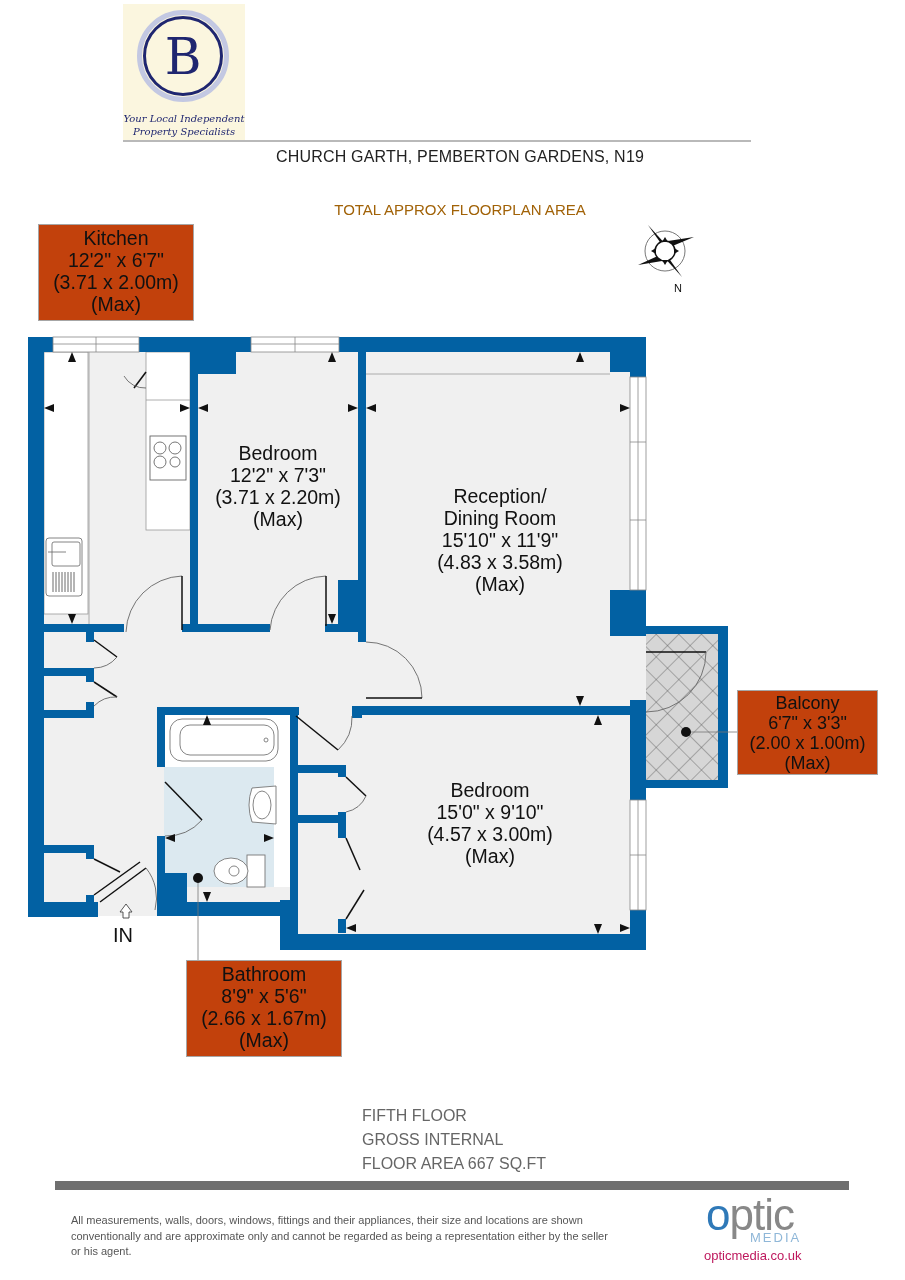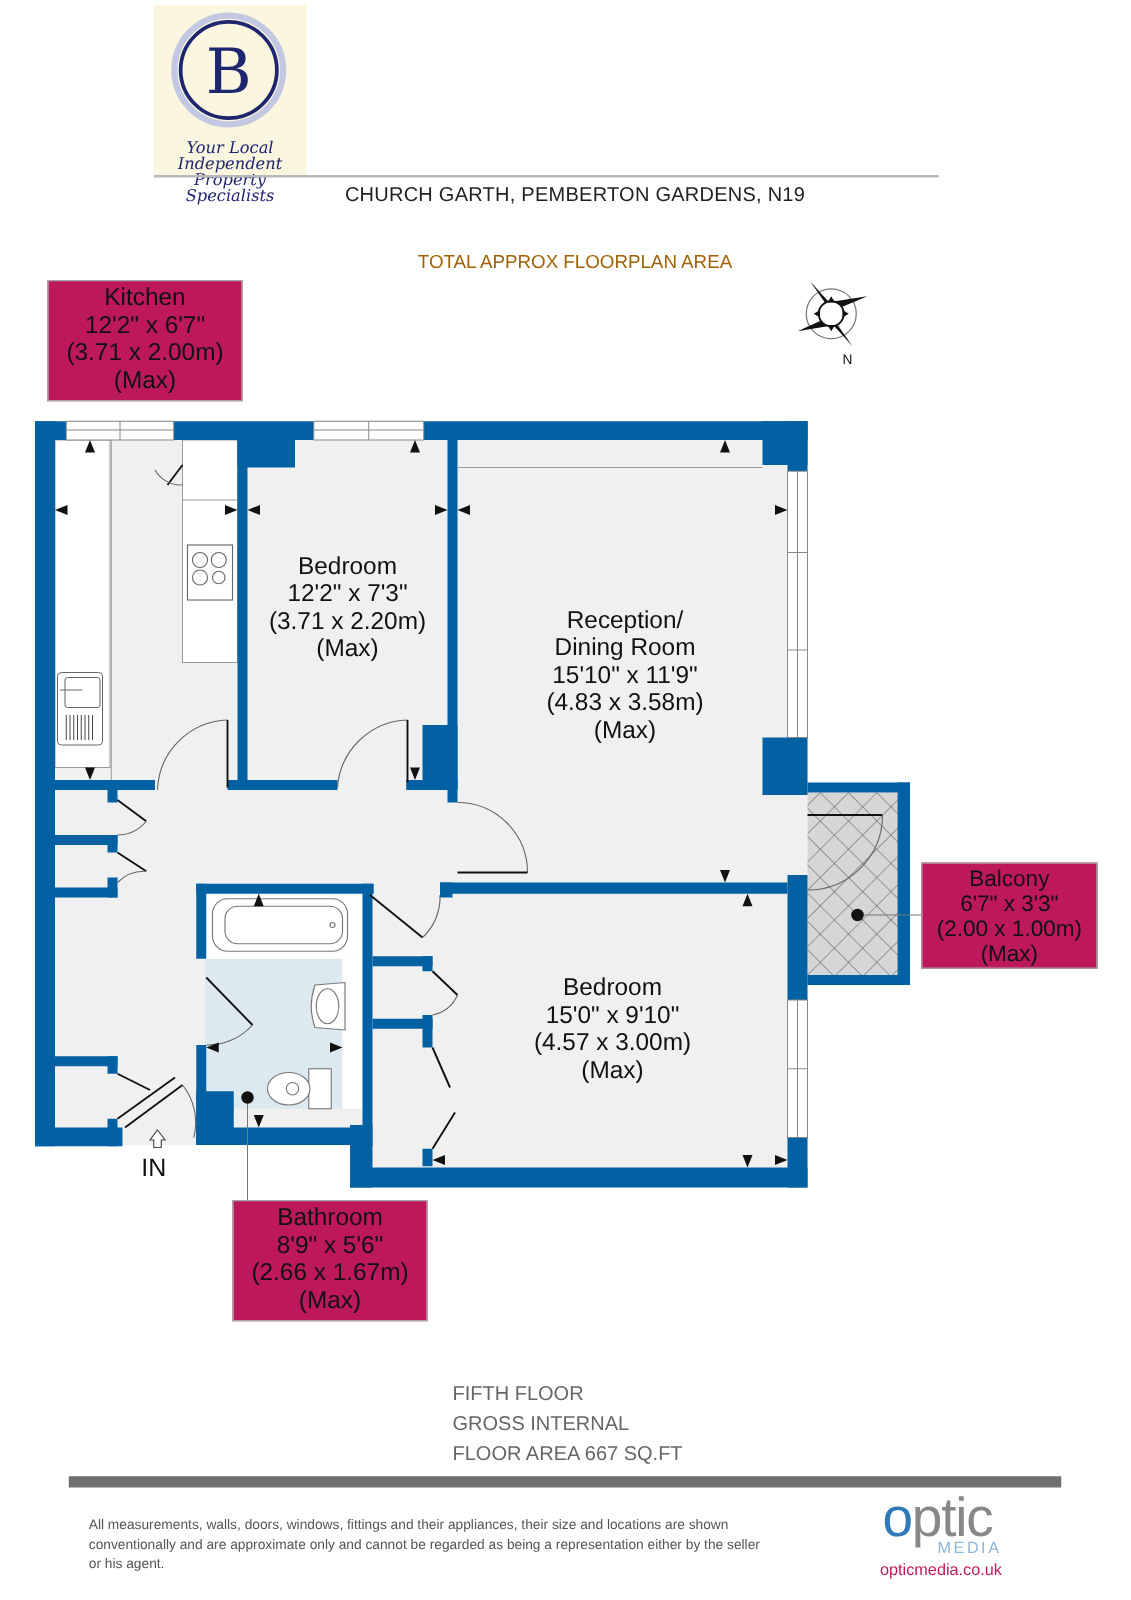--- a/index.html
+++ b/index.html
@@ -2,25 +2,25 @@
 <html><head>
 <meta charset="utf-8">
 <style>
   html, body { margin:0; padding:0; background:#ffffff; }
   body { width:905px; height:1280px; position:relative; overflow:hidden; font-family:"Liberation Sans", sans-serif; }
   .abs { position:absolute; }
   .logo-box { left:123px; top:4px; width:122px; height:136px; background:#fbf6df; }
   .logo-ring { position:absolute; left:14px; top:6px; width:92px; height:92px; border-radius:50%; border:5px solid #c3c8e2; box-sizing:border-box; }
   .logo-inner { position:absolute; left:20px; top:12px; width:80px; height:80px; border-radius:50%; border:3px solid #1f2670; box-sizing:border-box; background:#fbf6df; display:flex; align-items:center; justify-content:center; }
   .logo-letter { font-family:"DejaVu Serif", serif; font-size:50px; color:#1f2670; line-height:1; margin-top:2px; }
-  .logo-tag { position:absolute; left:0; width:122px; top:108px; text-align:center; font-family:"DejaVu Serif", serif; font-style:italic; font-size:13px; line-height:13px; color:#1f2670; }
+  .logo-tag { position:absolute; left:0; width:122px; top:108px; text-align:center; font-family:"DejaVu Serif", serif; font-style:italic; font-size:10px; line-height:13px; color:#1f2670; }
   .top-rule { left:123px; top:140px; width:628px; height:2px; background:#b9b9b9; }
   .title { left:250px; top:148px; width:420px; text-align:center; font-size:16px; color:#222; letter-spacing:0.2px; }
   .subtitle { left:250px; top:188px; width:420px; text-align:center; font-size:15px; line-height:21px; color:#a16207;margin-top:11px; }
-  .label-box { border:1px solid #a6a6a6; background:#be185d; text-align:center; font-size:19.5px; line-height:22px; color:#111; box-sizing:border-box; padding-top:2px; }
+  .label-box { border:1px solid #a6a6a6; background:#c2410c; text-align:center; font-size:19.5px; line-height:22px; color:#111; box-sizing:border-box; padding-top:2px; }
   .room-label { text-align:center; font-size:19.5px; line-height:22px; color:#111; }
   .in-label { font-size:20px; color:#111; }
   .footer-text { left:362px; top:1104px; font-size:16px; line-height:24px; color:#666; }
   .bottom-rule { left:55px; top:1181px; width:794px; height:9px; background:#6f6f6f; }
   .disclaimer { left:71px; top:1213px; width:540px; font-size:11px; line-height:15.5px; color:#555; }
   .optic-logo { left:700px; top:1196px; width:110px; height:70px; }
   .optic-word { position:absolute; left:6px; top:-6px; font-size:44px; letter-spacing:-1px; color:#888; line-height:50px; }
   .optic-o { color:#2f79b8; }
   .optic-media { position:absolute; left:50px; top:34px; font-size:13px; color:#8fb7d8; letter-spacing:2px; }
   .optic-url { position:absolute; left:4px; top:52px; font-size:13px; color:#be185d; }

